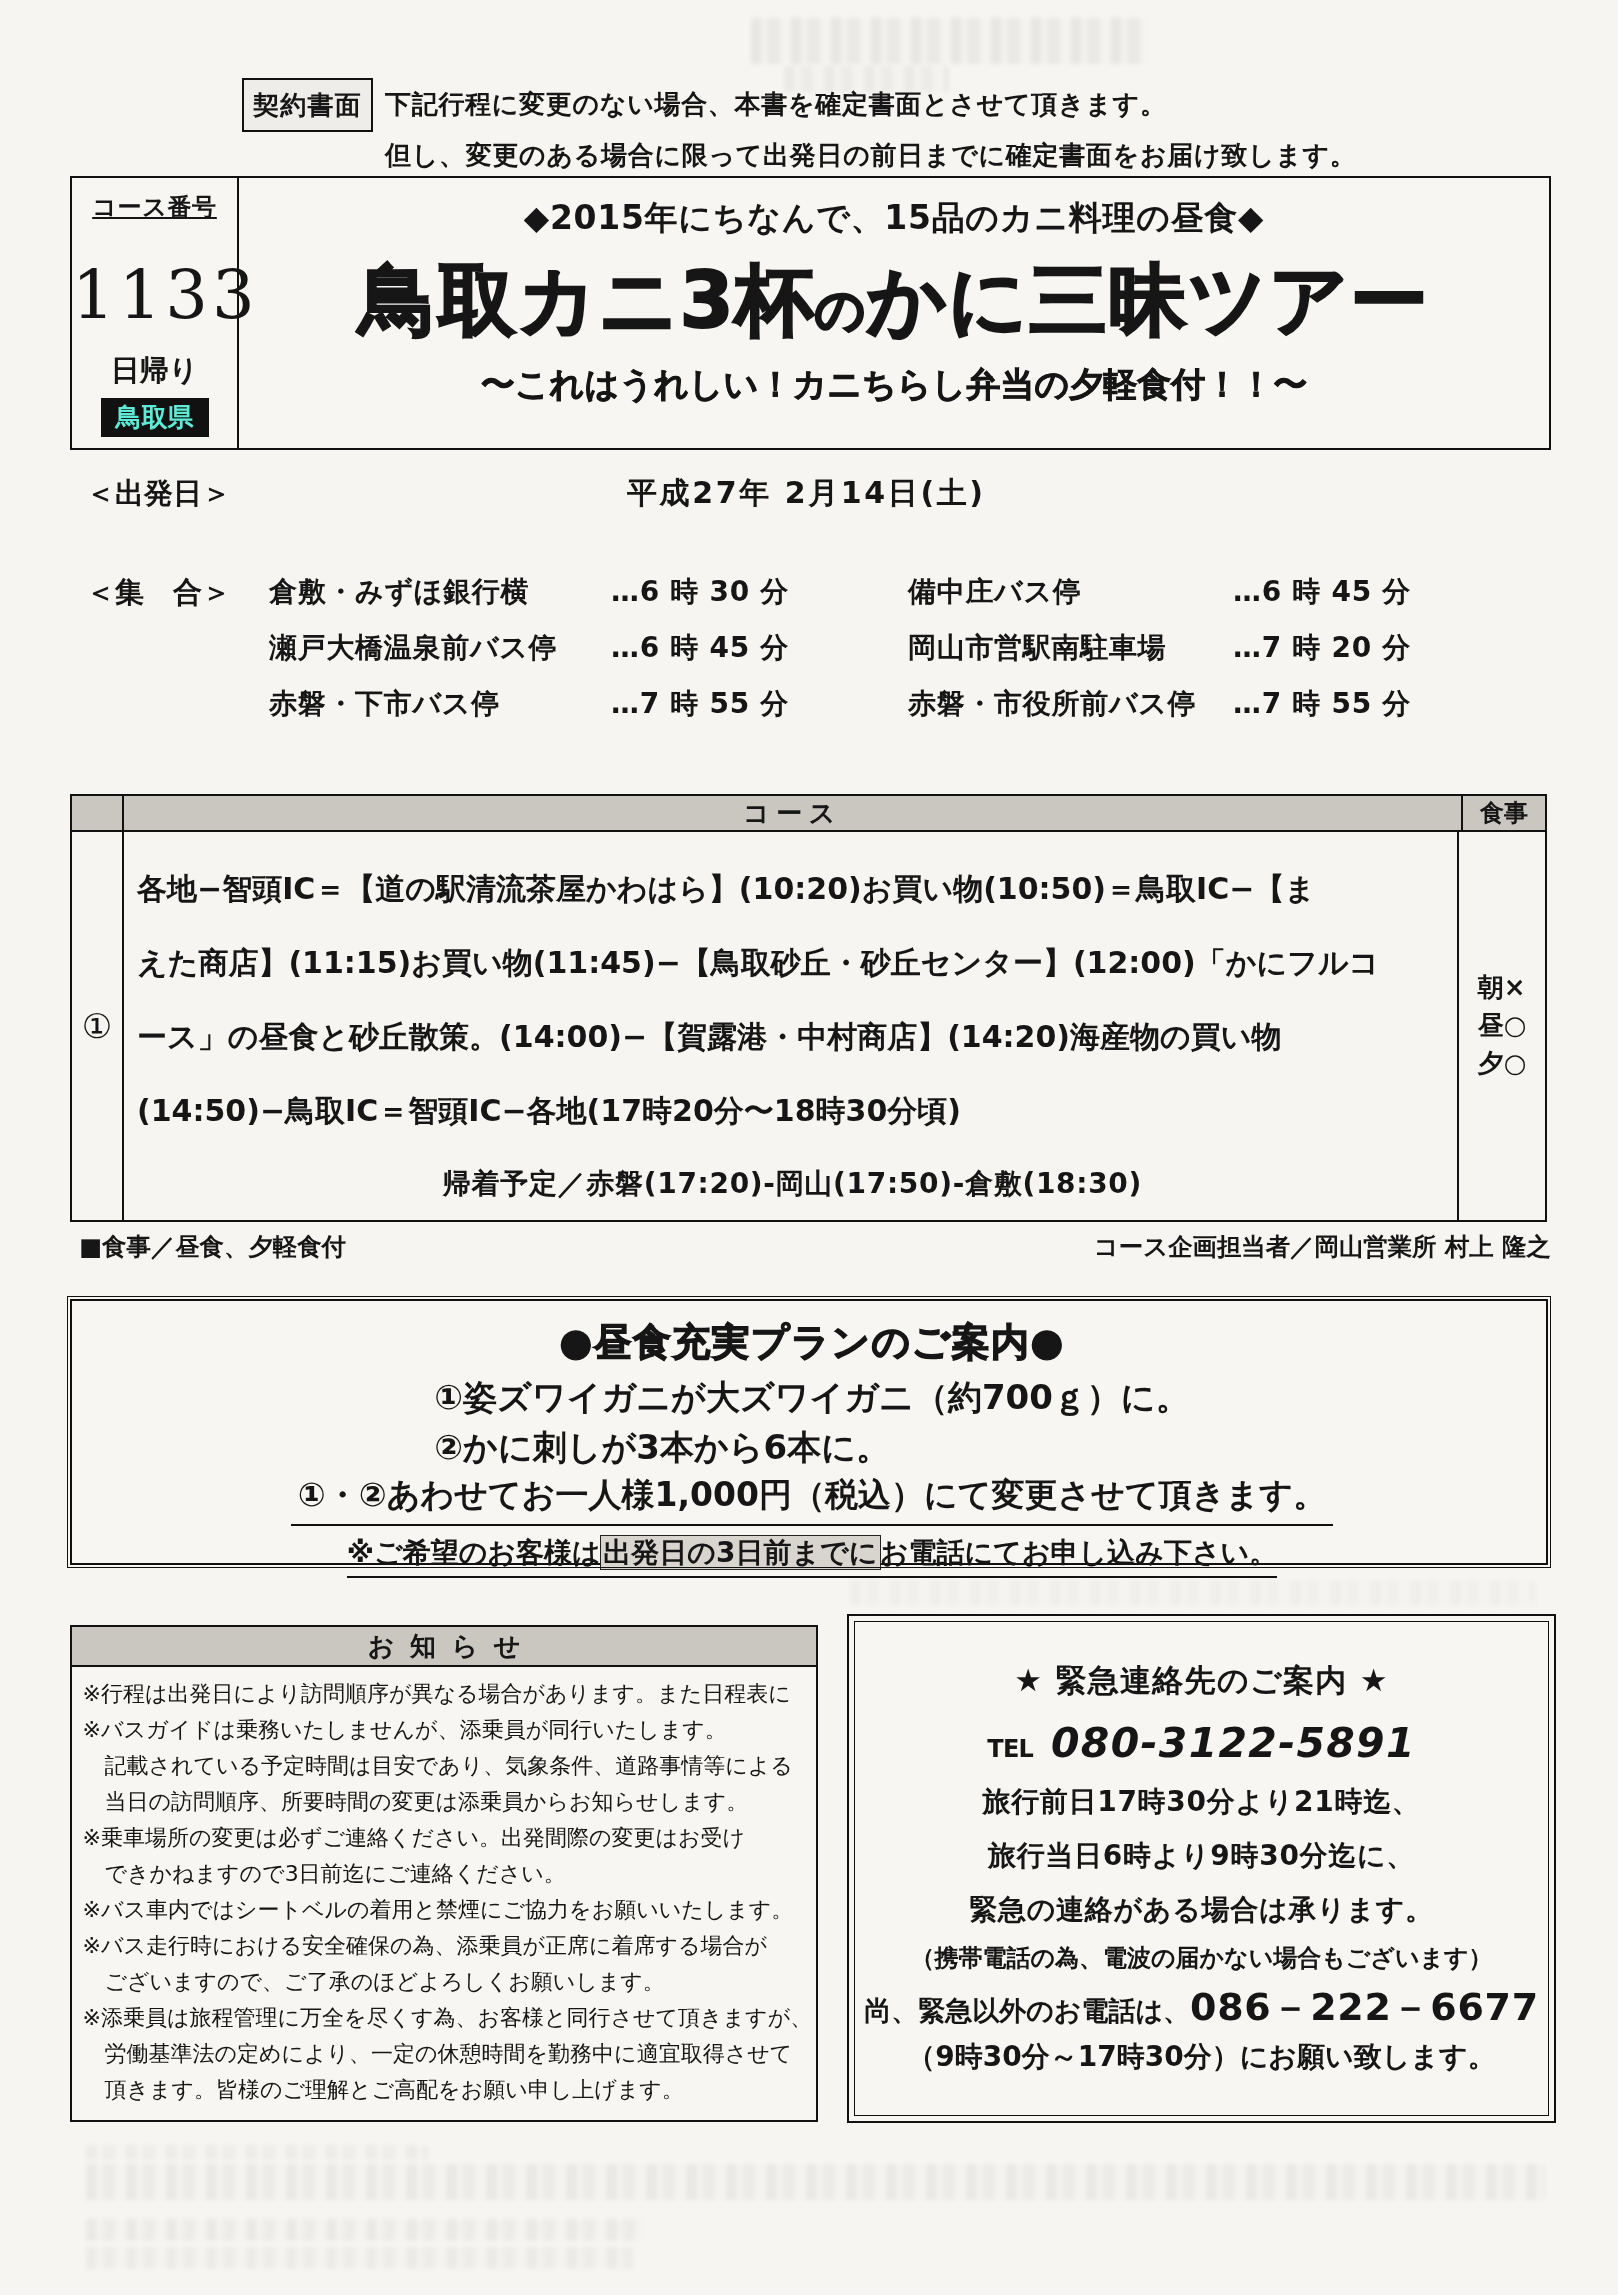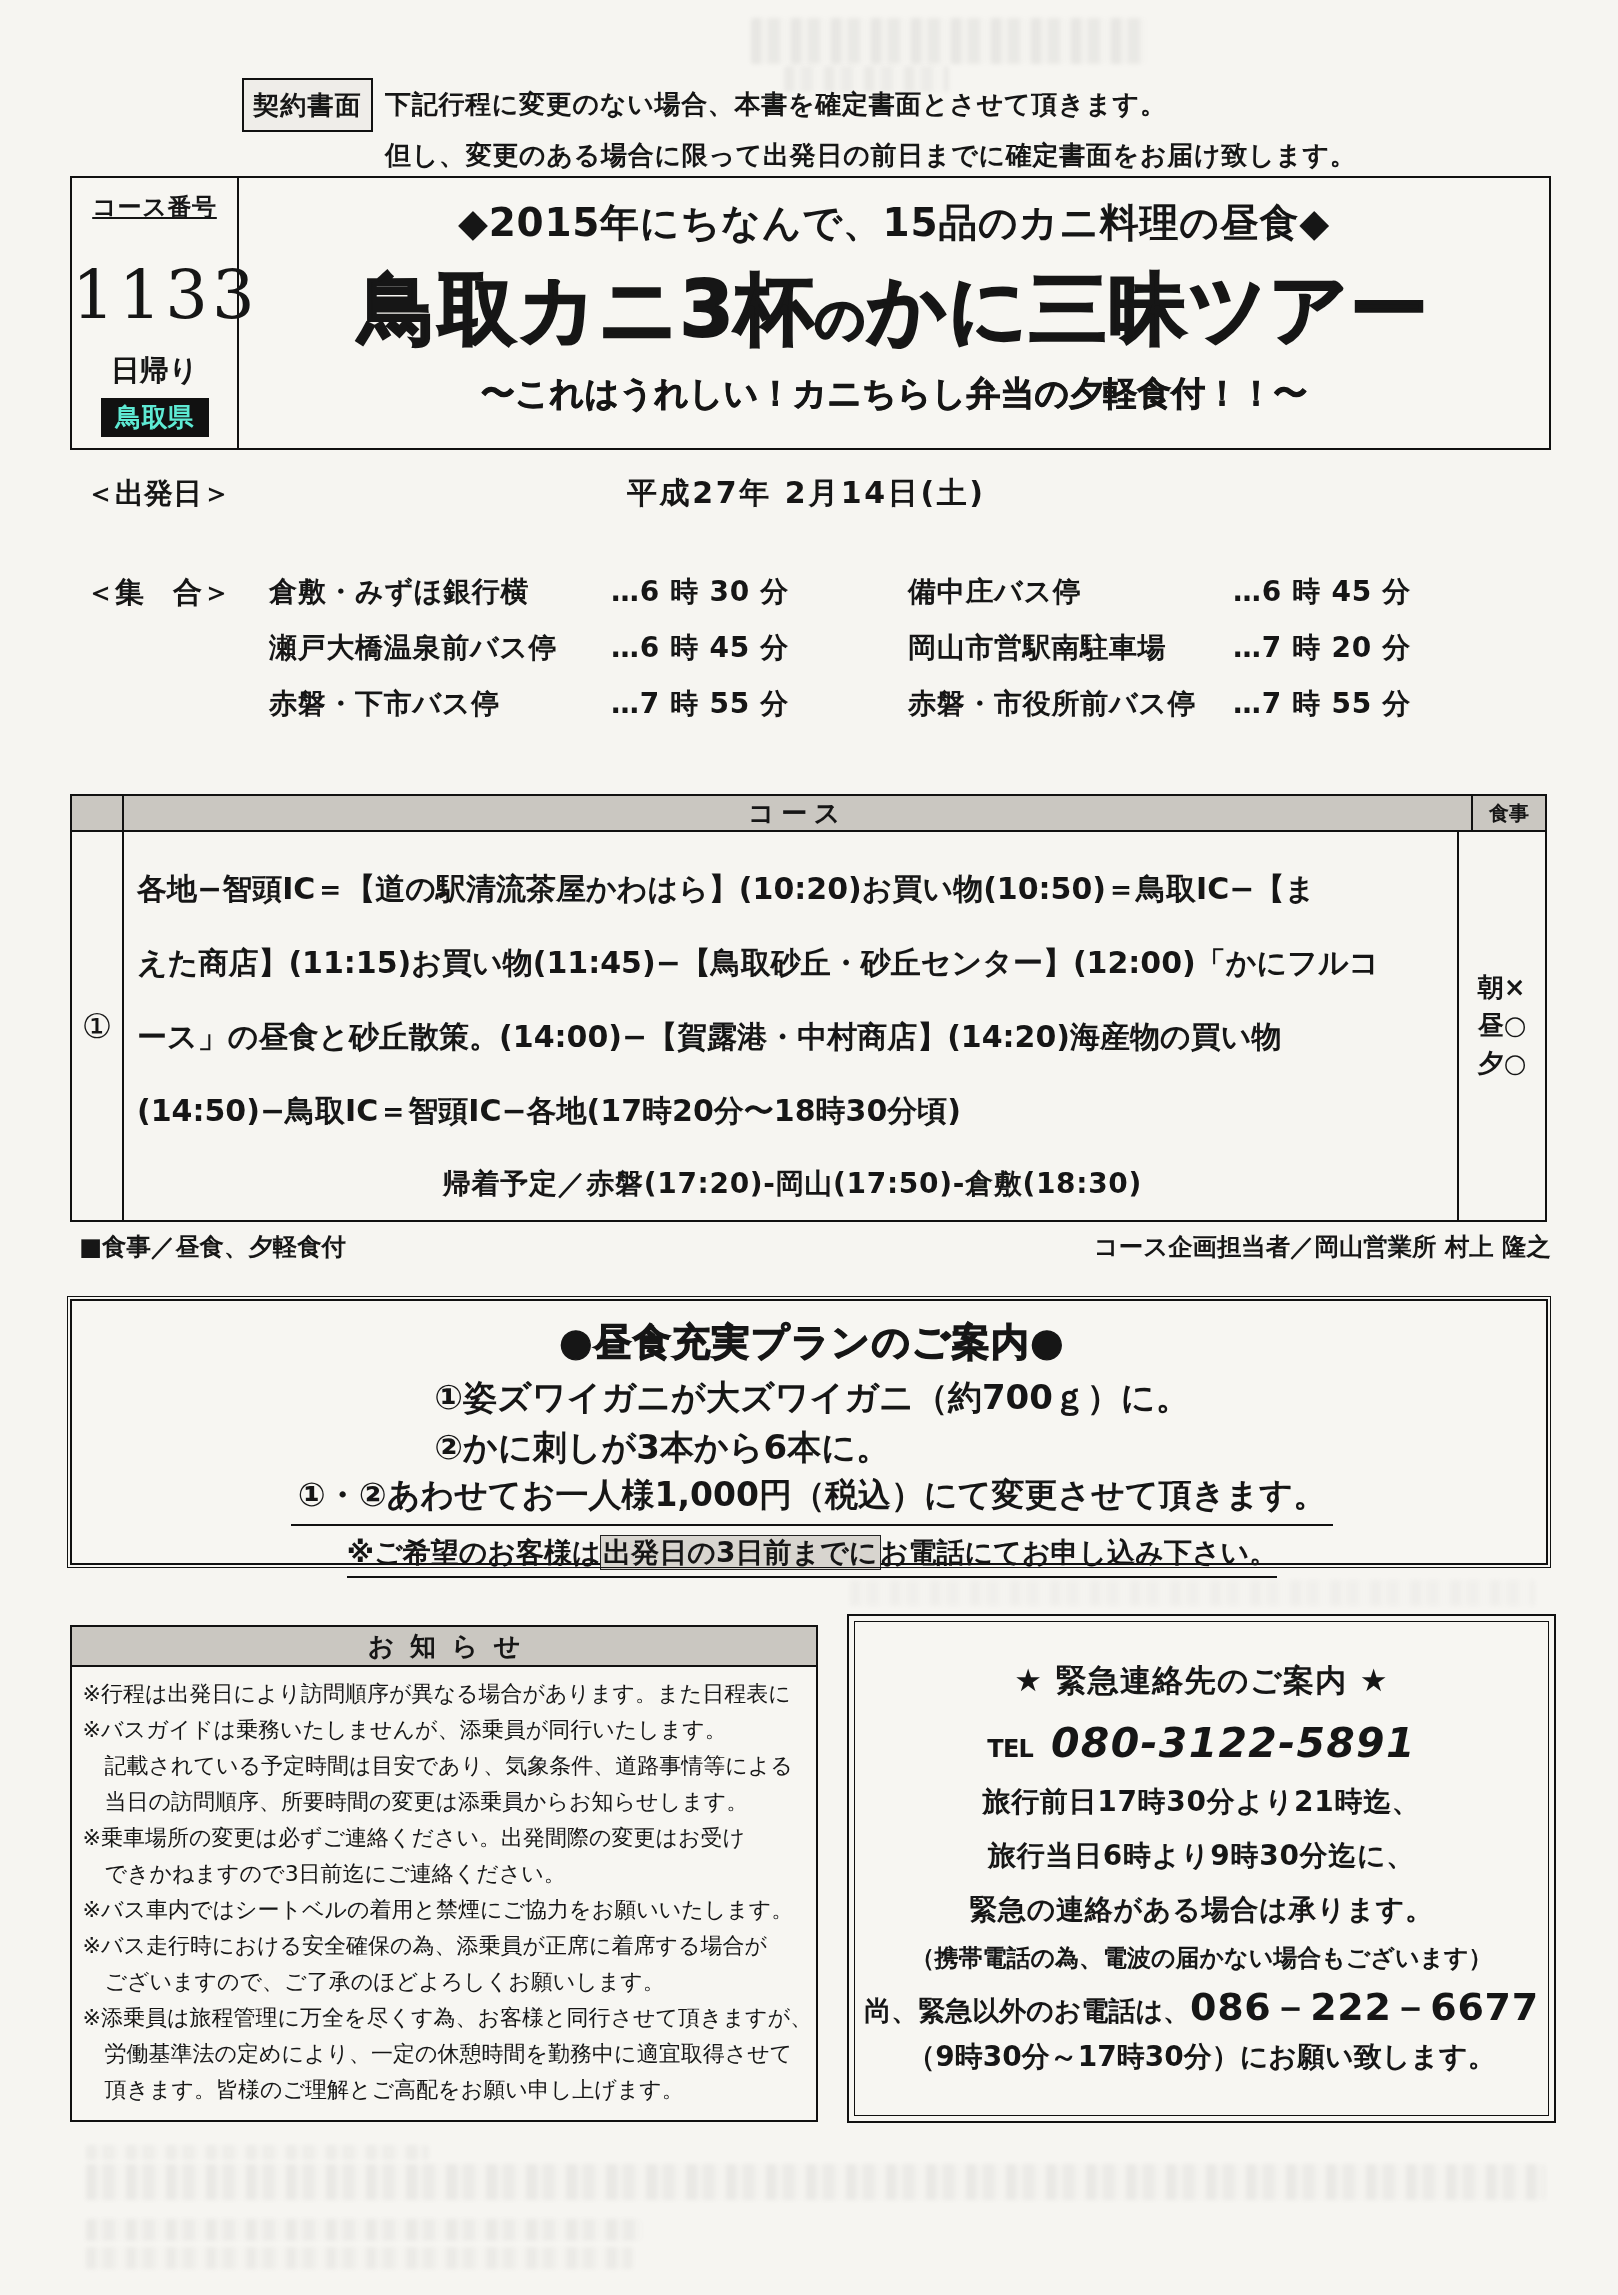--- a/index.html
+++ b/index.html
@@ -29,37 +29,37 @@
   #contract-lines { left:385px; top:79px; font-size:26px; font-weight:600; line-height:51px; letter-spacing:0.7px; }
 
   
   #title-box { left:70px; top:176px; width:1477px; height:270px; border:2px solid #111; display:flex; background:#f7f6f2; }
   #title-left { width:165px; border-right:2px solid #111; text-align:center; }
   .course-no-label { margin-top:13px; font-size:24px; font-weight:600; letter-spacing:0.7px;text-decoration:underline; }
   .course-no { margin-top:33px; font-size:67px; font-family:"DejaVu Serif","Liberation Serif",serif; letter-spacing:4px; }
   .day-trip { margin-top:17px; font-size:29px; font-weight:800; }
   .pref { margin:6.6px auto 0; width:108px; background:#111; color:#5eead4; font-size:26px; font-weight:800; padding:2px 0; }
   #title-right { flex:1; text-align:center; }
-  .catch { margin-top:18.4px; font-size:39px; font-weight:800; letter-spacing:0.7px; }
+  .catch { margin-top:18.4px; font-size:33px; font-weight:800; letter-spacing:0.7px; }
   .main-title { margin-top:8px; font-size:78px; font-weight:900; -webkit-text-stroke:2px #161616; letter-spacing:1.3px; white-space:nowrap; }
   .main-title .small-no { font-size:50px; }
   .subtitle { margin-top:8px; font-size:34px; font-weight:800; -webkit-text-stroke:0.7px #161616; }
 
   
   #departure-label { left:86px; top:474px; font-size:29px; font-weight:700; }
   #departure-date  { left:627px; top:473px; font-size:30px; font-weight:700; letter-spacing:2.6px; }
   #meeting-label   { left:86px; top:573px; font-size:29px; font-weight:700; }
   .meet { font-size:28px; font-weight:600; letter-spacing:0.7px; white-space:nowrap; }
 
   
   #course-table { left:70px; top:794px; width:1477px; height:428px; border:2px solid #111; display:flex; flex-direction:column; box-sizing:border-box; }
   .ct-header { height:34px; display:flex; background:#cac7c1; border-bottom:2.6px solid #111; }
   .ct-h-left { width:50px; border-right:2px solid #111; }
   .ct-h-main { flex:1; border-right:2px solid #111; display:flex; align-items:center; justify-content:center; font-size:26px; font-weight:600; letter-spacing:6.6px; }
-  .ct-h-meal { width:72px; display:flex; align-items:center; justify-content:center; font-size:20px; font-weight:600; }
+  .ct-h-meal { width:82px; display:flex; align-items:center; justify-content:center; font-size:24px; font-weight:600; }
   .ct-body { flex:1; display:flex; }
   .ct-marker { width:50px; border-right:2px solid #111; display:flex; align-items:center; justify-content:center; font-size:34px; font-weight:500; }
   .ct-main { flex:1; border-right:2px solid #111; padding:20px 9.2px 0 13px; font-size:30px; font-weight:600; }
   .ct-main .cline { line-height:74px; white-space:nowrap; }
   .ct-return { text-align:center; font-size:28px; font-weight:600; margin-top:17px; letter-spacing:0.7px; }
   .ct-meal { width:86px; display:flex; align-items:center; justify-content:center; font-size:26px; font-weight:600; line-height:1.45; }
 
   #meal-note { left:79px; top:1231px; font-size:24.4px; font-weight:600; }
   #planner   { right:67px; top:1231px; font-size:24.4px; font-weight:600; }
 

